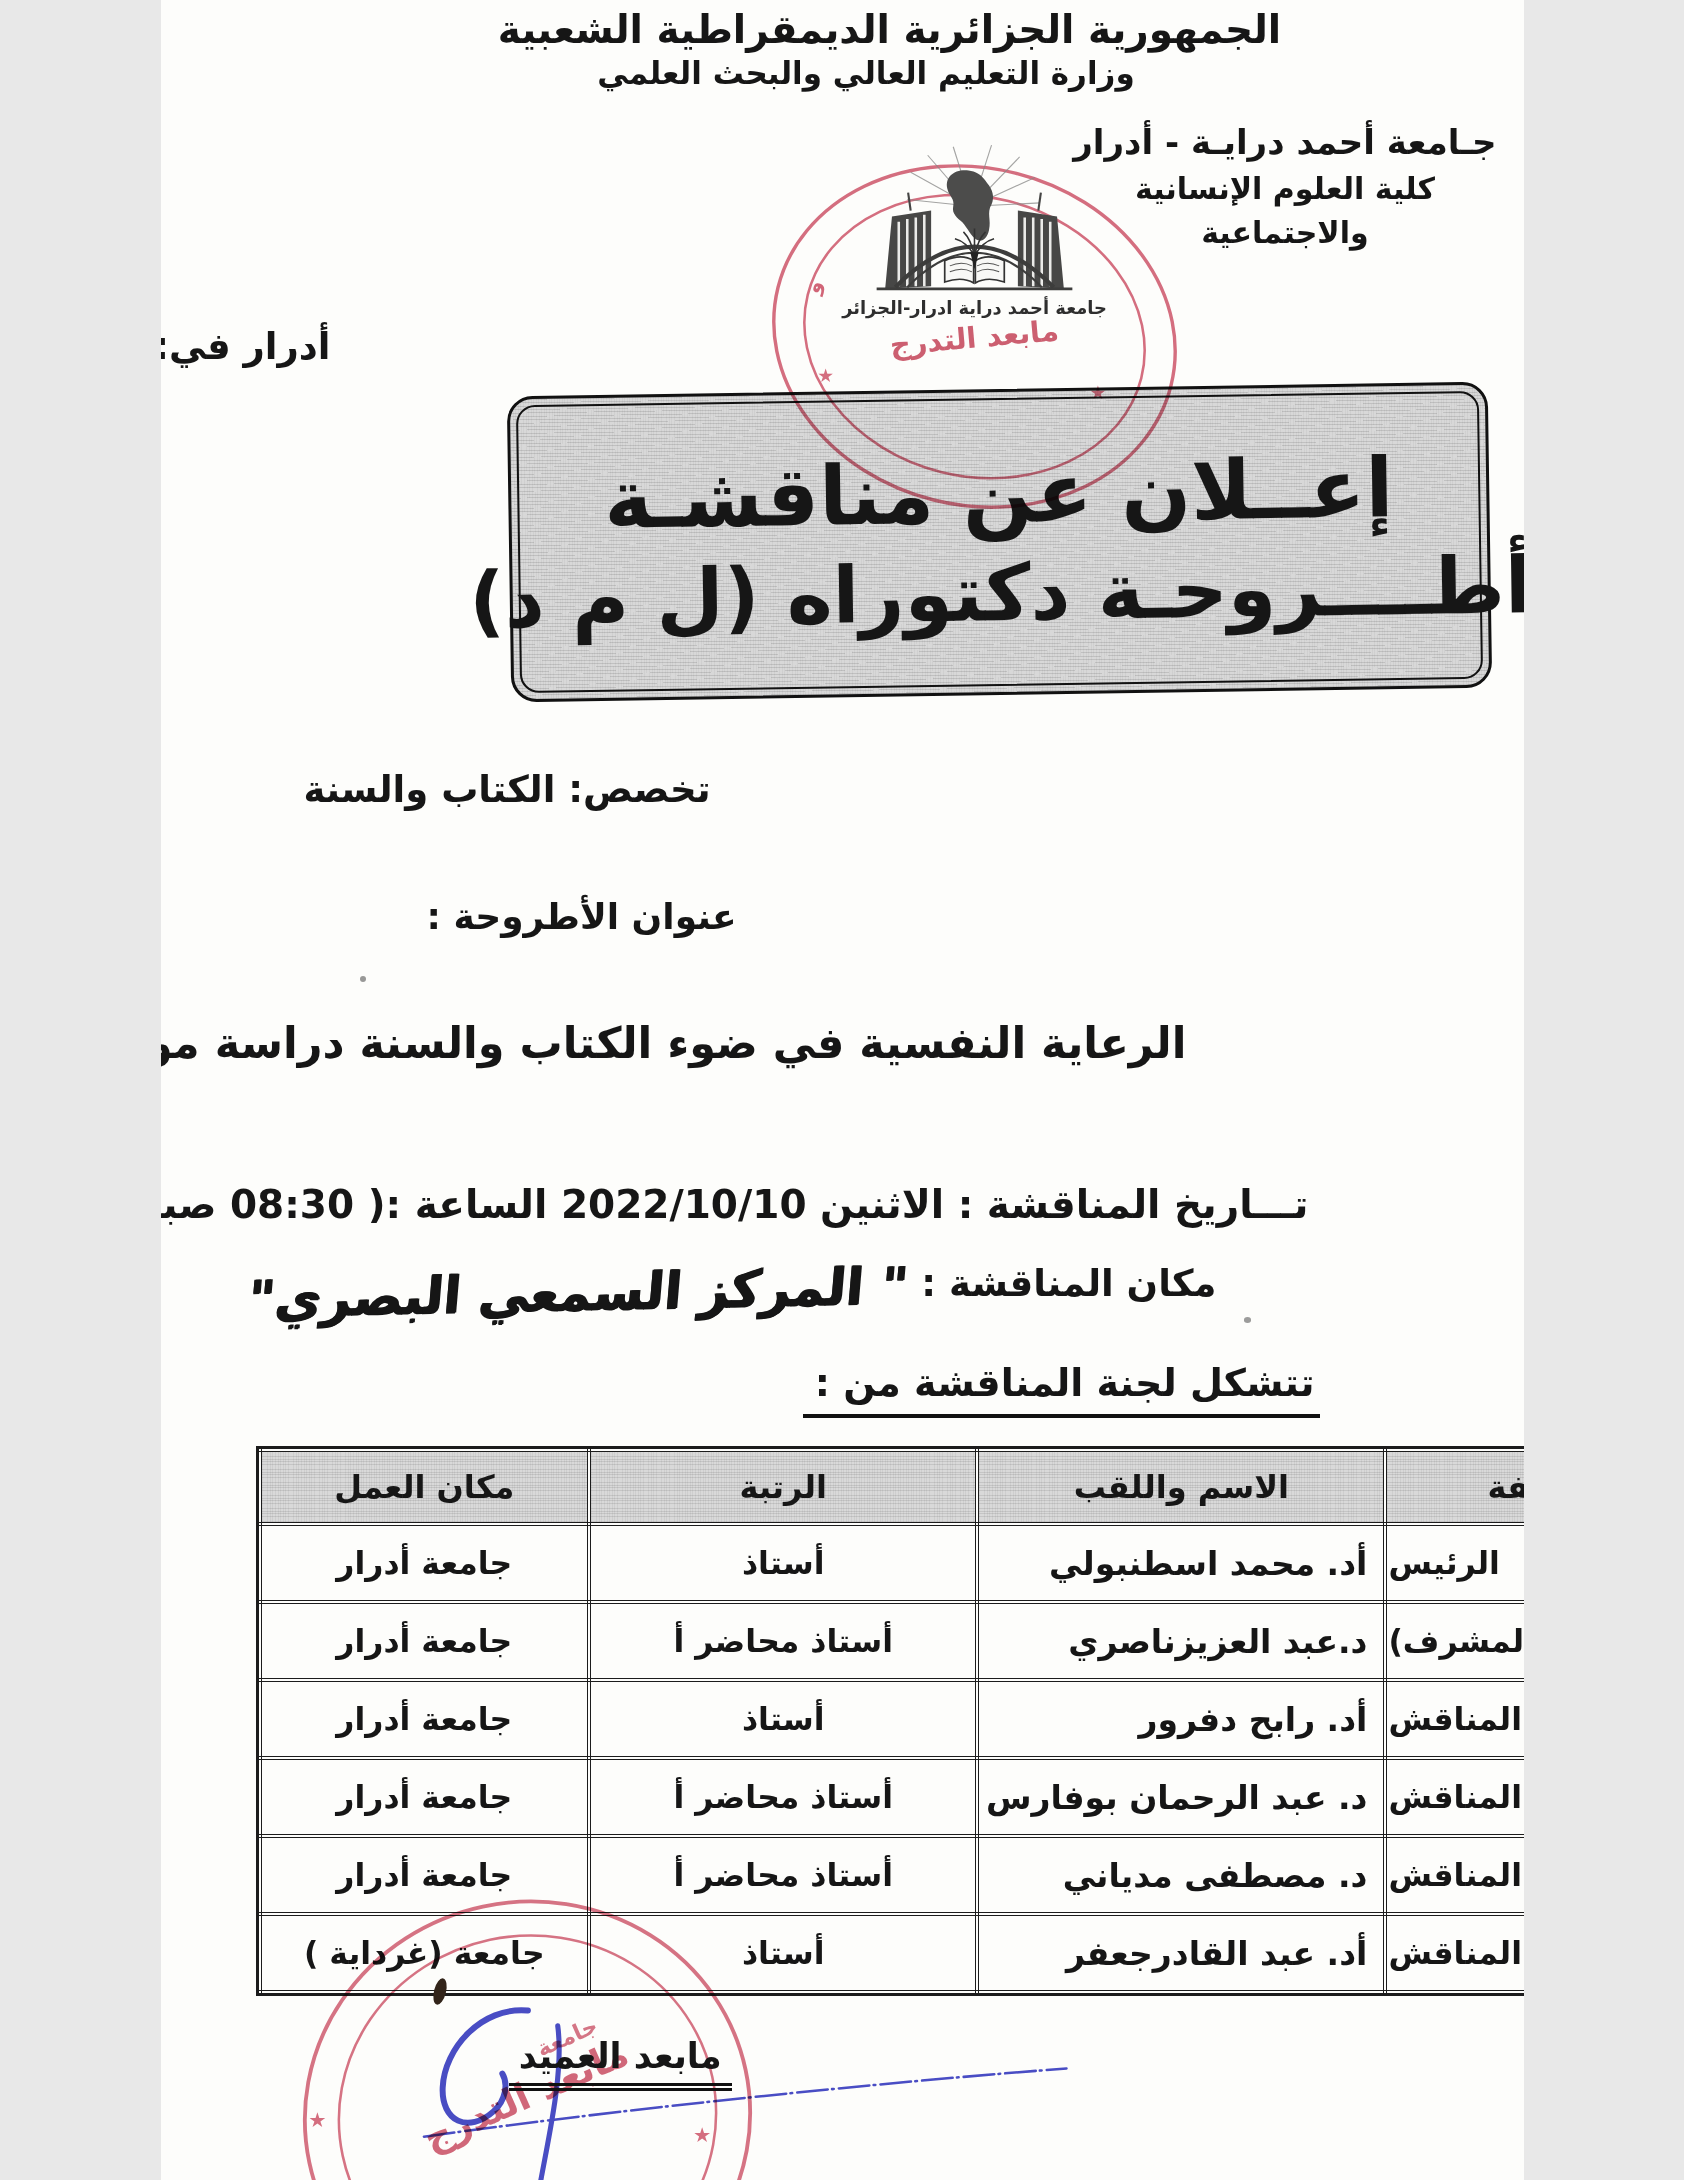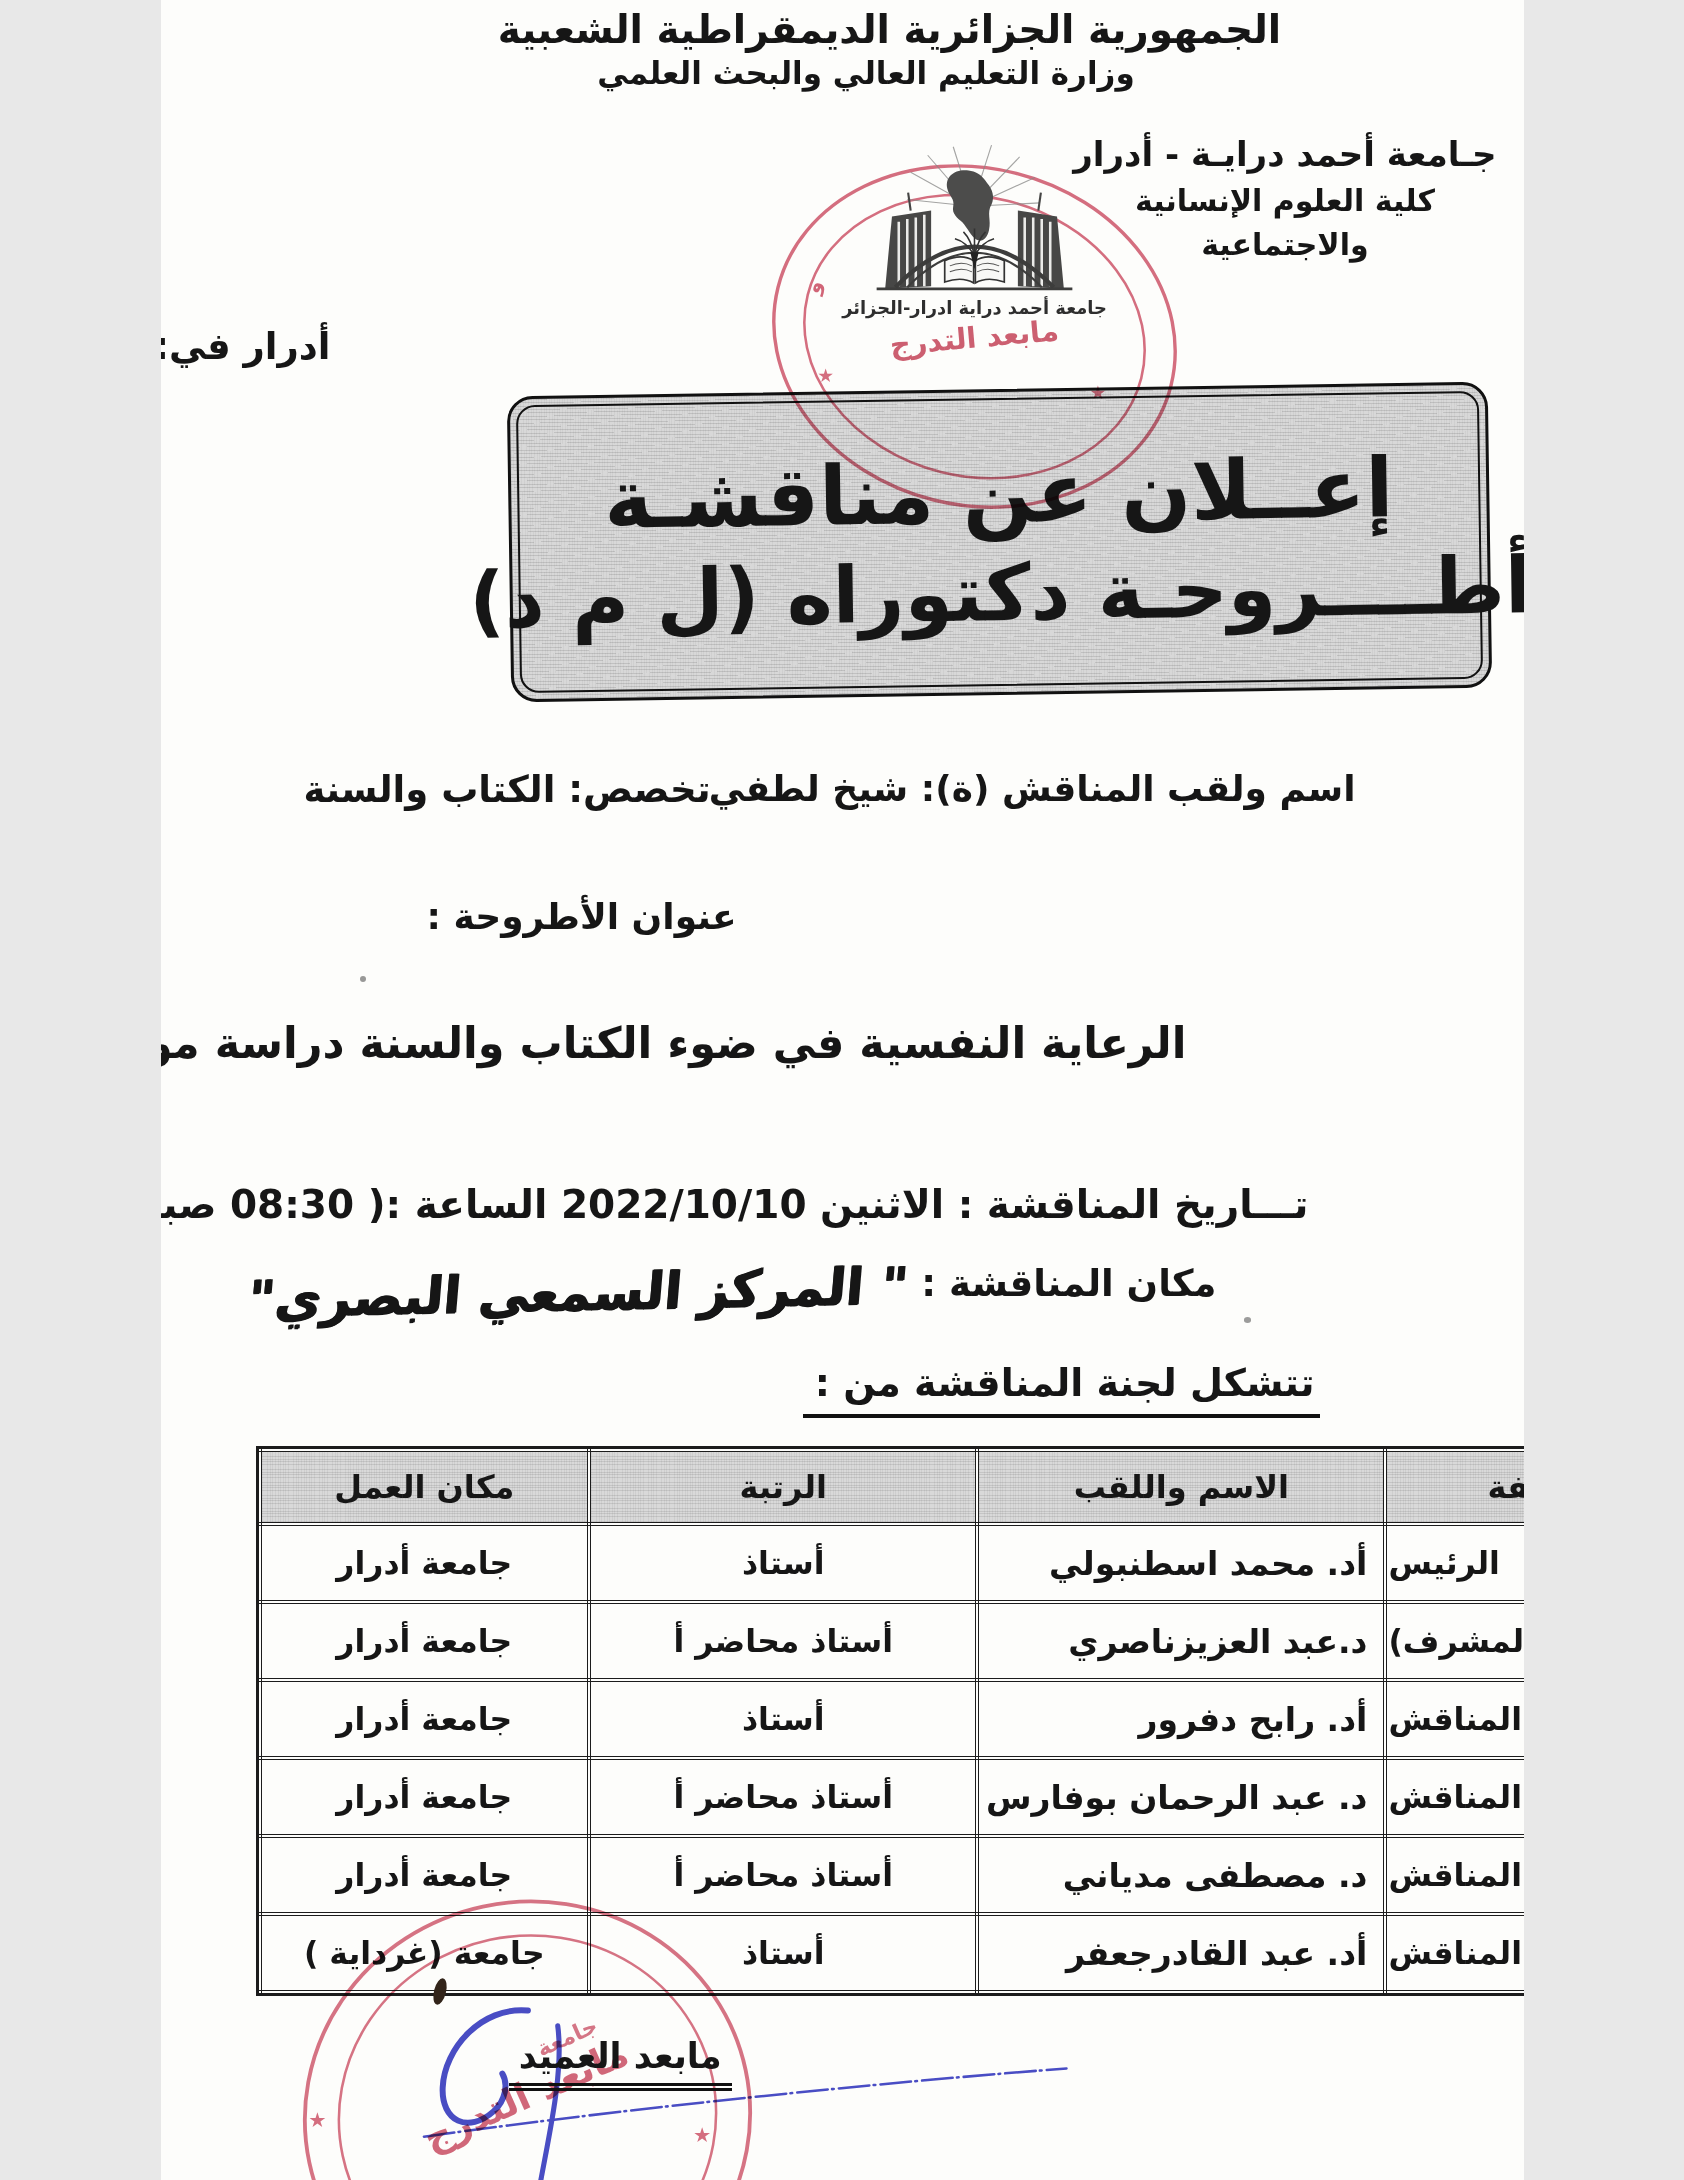--- a/index.html
+++ b/index.html
@@ -7,21 +7,21 @@
     position:relative; width:1363px; height:2181px; margin:0 auto;
     background:#fdfdfb; overflow:hidden;
     font-family:"DejaVu Sans", sans-serif; font-weight:700; color:#161616;
     direction:rtl;
   }
   .abs{position:absolute;}
   .ctr{text-align:center;}
   
   .h1{left:303px; top:6.8px; width:852px; font-size:39px; letter-spacing:0;}
   .h2{left:365px; top:55px; width:681px; font-size:31px;}
-  .org{right:25.6px; top:130px; width:426px; line-height:1.45;}
+  .org{right:25.6px; top:118px; width:426px; line-height:1.45;}
   .org .o1{font-size:34px;}
   .org .o2{font-size:30px;}
   .org .o3{font-size:30px;}
   
   .issue-date{right:1193px; top:325px; font-size:37px; white-space:nowrap;}
   
   .annbox{
     left:348px; top:389px; width:975px; height:300px;
     border:3.4px solid #111; border-radius:25.6px;
     transform:rotate(-0.85deg);
@@ -153,21 +153,20 @@
         <path d="M236 162 Q250 156 262 162 M236 169 Q250 163 262 169 M294 162 Q280 156 268 162 M294 169 Q280 163 268 169" stroke="#555" stroke-width="1.2" fill="none"></path>
         <polygon points="260,146 270,146 265,166" fill="#222"></polygon>
       </g>
       <text x="265" y="218" text-anchor="middle" font-size="21" fill="#2e2e2e">جامعة أحمد دراية ادرار-الجزائر</text>
     </g>
     <text x="265" y="258" text-anchor="middle" font-size="34" letter-spacing="3" fill="#c94f63" opacity="0.9" transform="rotate(-5 265 250)">مابعد التدرج</text>
     <text x="100" y="298" font-size="22" fill="#cf566b" opacity="0.85">★</text>
     <text x="420" y="318" font-size="22" fill="#cf566b" opacity="0.85">★</text>
   </svg>
 
-  <div class="abs candidate">اسم ولقب المناقش (ة): شيخ لطفي</div>
   <div class="abs specialty">تخصص: الكتاب والسنة</div>
 
   <div class="abs thesis-label">عنوان الأطروحة :</div>
   <div class="abs thesis-title">الرعاية النفسية في ضوء الكتاب والسنة دراسة موضوعية</div>
 
   <div class="abs defense-dt">تـــاريخ المناقشة : الاثنين 2022/10/10  الساعة :( 08:30 صباحاً)</div>
   <div class="abs place">
     <span class="place-label">مكان المناقشة :</span>
     <span class="venue">" المركز السمعي البصري"</span>
   </div>

